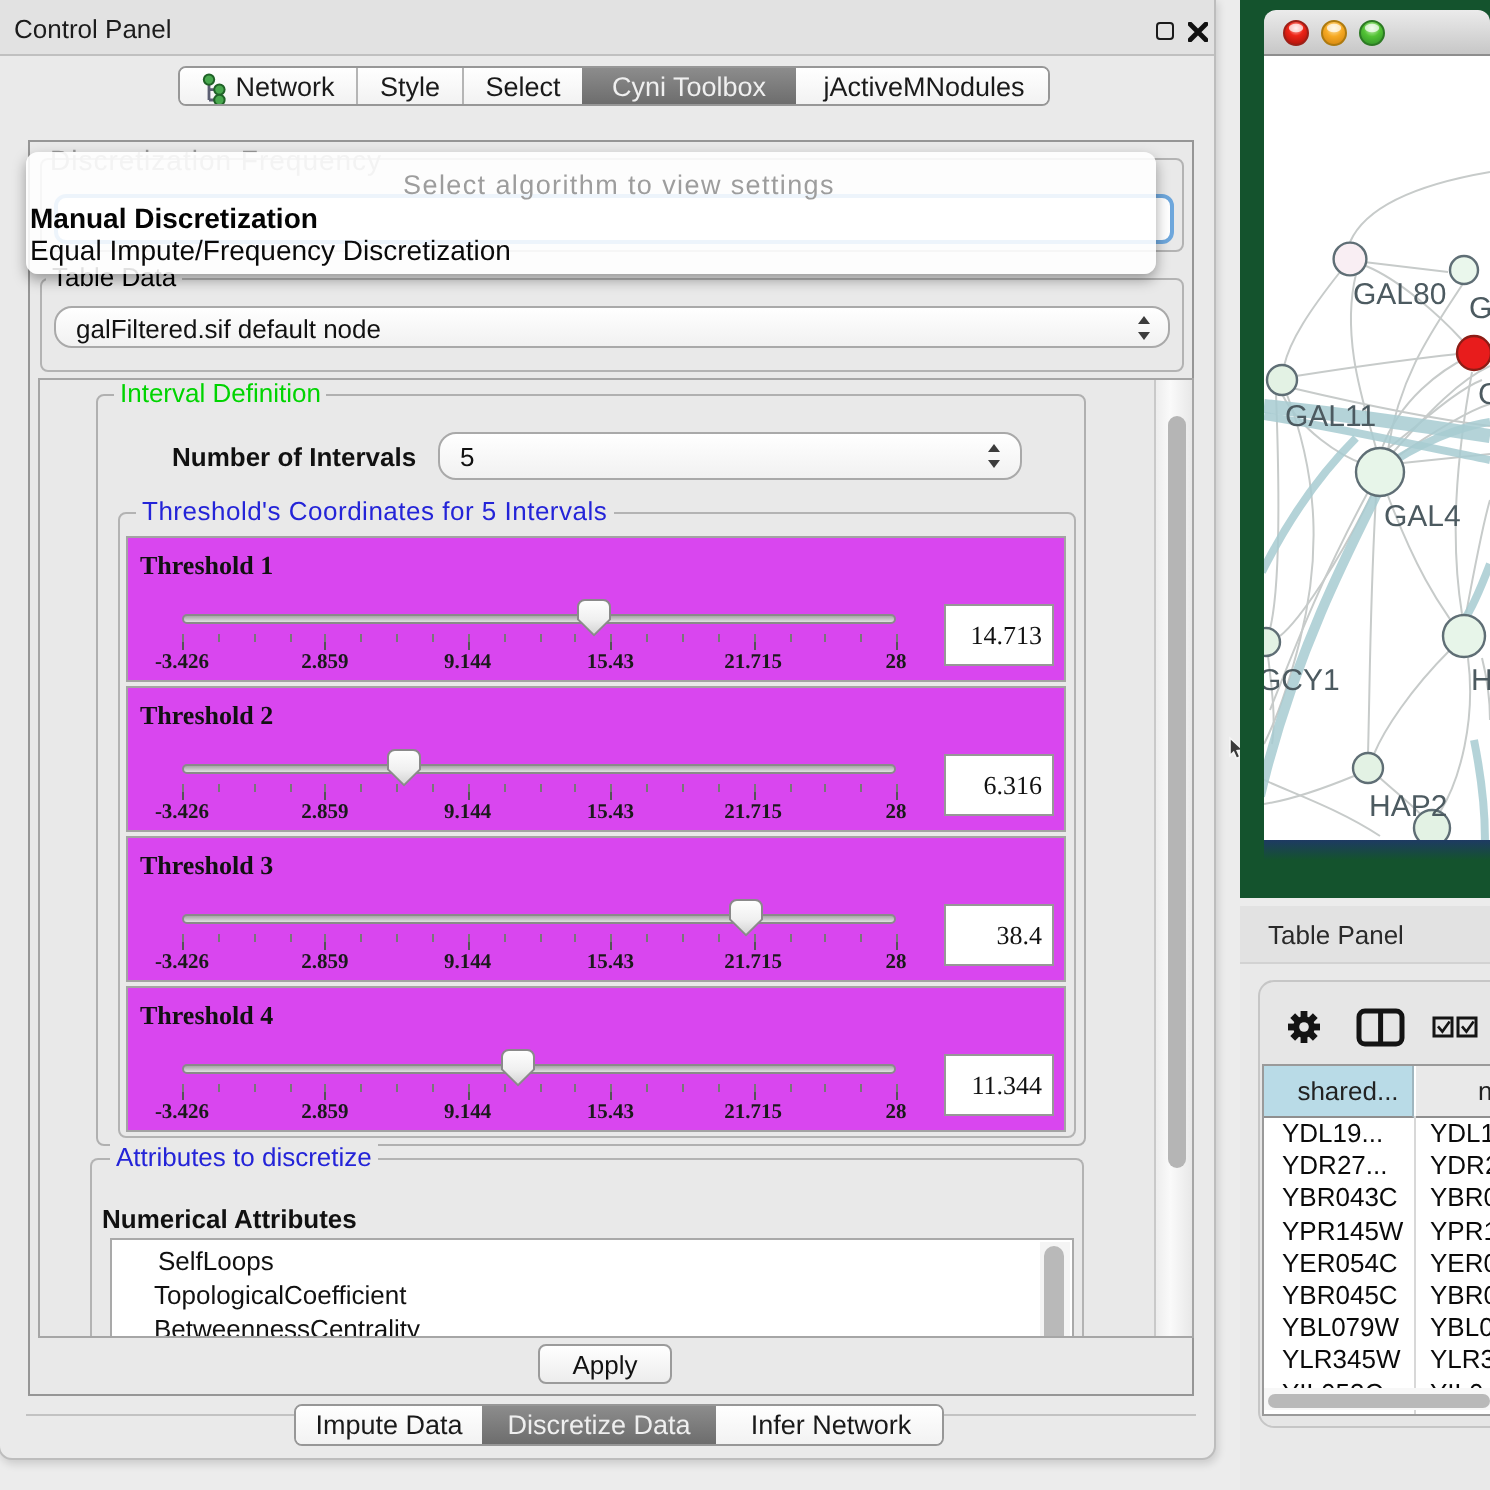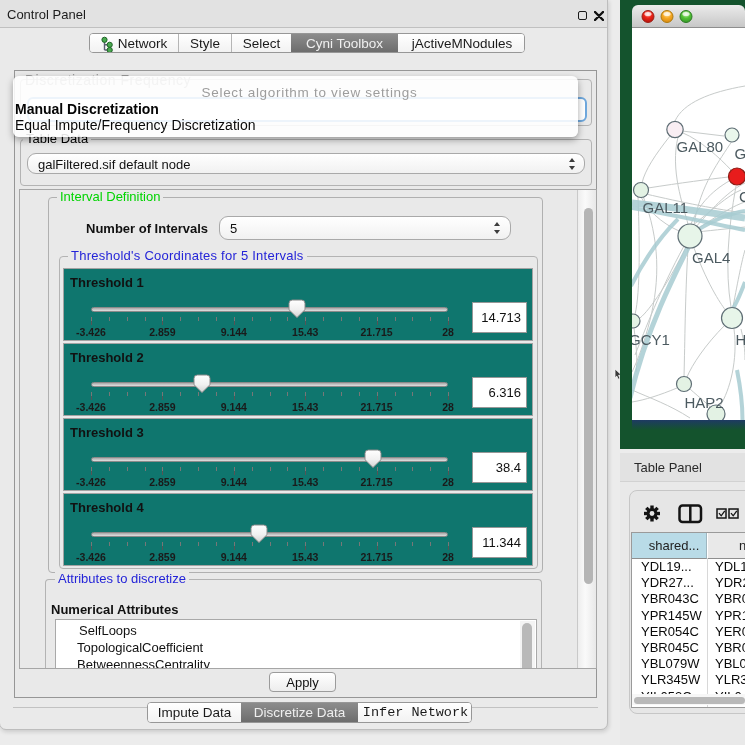--- a/index.html
+++ b/index.html
@@ -9,21 +9,21 @@
 #stage { position:relative; width:745px; height:745px; }
 .group { position:absolute; border:1px solid #b3b3b3; border-radius:4px; }
 .gtitle { position:absolute; font-size:13px; background:#e9e9e9; padding:0 3px; line-height:14px; }
 .combo { position:absolute; background:linear-gradient(#ffffff,#f1f1f1); border:1px solid #a9a9a9;
   border-radius:9px; font-size:13px; color:#111; }
 .arr-up { position:absolute; left:0; width:0; height:0; border-left:3px solid transparent;
   border-right:3px solid transparent; border-bottom:4px solid #3c3c3c; }
 .arr-dn { position:absolute; left:0; width:0; height:0; border-left:3px solid transparent;
   border-right:3px solid transparent; border-top:4px solid #3c3c3c; }
 .arrows { position:absolute; top:0; bottom:0; width:10px; }
-.tpanel { position:absolute; border:1px solid #a3a3a3; background:#0f766e; }
+.tpanel { position:absolute; border:1px solid #a3a3a3; background:#d946ef;font-family:Liberation Serif, serif; }
 .tlabel { position:absolute; font-weight:bold; font-size:13px; color:#111; }
 .track { position:absolute; height:5px; border-radius:3px; border:1px solid #8a8a8a;
   background:linear-gradient(#a8a8a8,#e0e0e0); }
 .vbox { position:absolute; background:#fff; border:1px solid #979797; font-size:13px;
   color:#111; text-align:right; padding-right:5px; }
 .ticklbl { position:absolute; font-size:10.5px; font-weight:bold; color:#1a1a1a; transform:translateX(-50%); }
 .tab { position:absolute; top:0; height:100%; display:flex; align-items:center; justify-content:center;
   font-size:13.5px; color:#1a1a1a; background:linear-gradient(#ffffff,#f2f2f2); }
 .tabdark { background:linear-gradient(#8c8c8c,#6d6d6d); color:#efefef; }
 </style>
@@ -305,21 +305,21 @@
       </div>
 
       <div class="abs" style="left:254px; top:601px; width:67px; height:20px; background:linear-gradient(#ffffff,#ededed);
            border:1px solid #9b9b9b; border-radius:4px; text-align:center; font-size:13px; color:#111; line-height:19px;">Apply</div>
     </div>
 
     <div class="abs" style="left:147px; top:702px; width:325px; height:21px; border:1px solid #979797;
          border-radius:4px; overflow:hidden; background:#fbfbfb;">
       <div class="tab" style="left:0; width:93px;">Impute Data</div>
       <div class="tab tabdark" style="left:93px; width:117px;">Discretize Data</div>
-      <div class="tab" style="left:210px; width:115px;font-family:Liberation Mono, monospace;">Infer Network</div>
+      <div class="tab" style="left:210px; width:115px;">Infer Network</div>
     </div>
   </div>
 
   <svg class="abs" style="left:613px; top:368px;" width="12" height="13" viewBox="0 0 12 13">
     <path d="M2,1 L8.5,7 L5.6,7.3 L7,10.4 L5.2,11.2 L3.8,8.1 L2,9.8 Z" fill="#3a3a3a" stroke="#f5f5f5" stroke-width="0.8"></path>
   </svg>
 
   <div class="abs" style="left:25px; top:72px; width:200px; height:14px; font-size:14px; letter-spacing:0.5px; color:#9a9a9a;">Discretization Frequency</div>
   <div class="abs" style="left:13px; top:76px; width:565px; height:61px; background:rgba(255,255,255,0.88);
        border-radius:6px; box-shadow:0 3px 7px rgba(0,0,0,0.35);">

